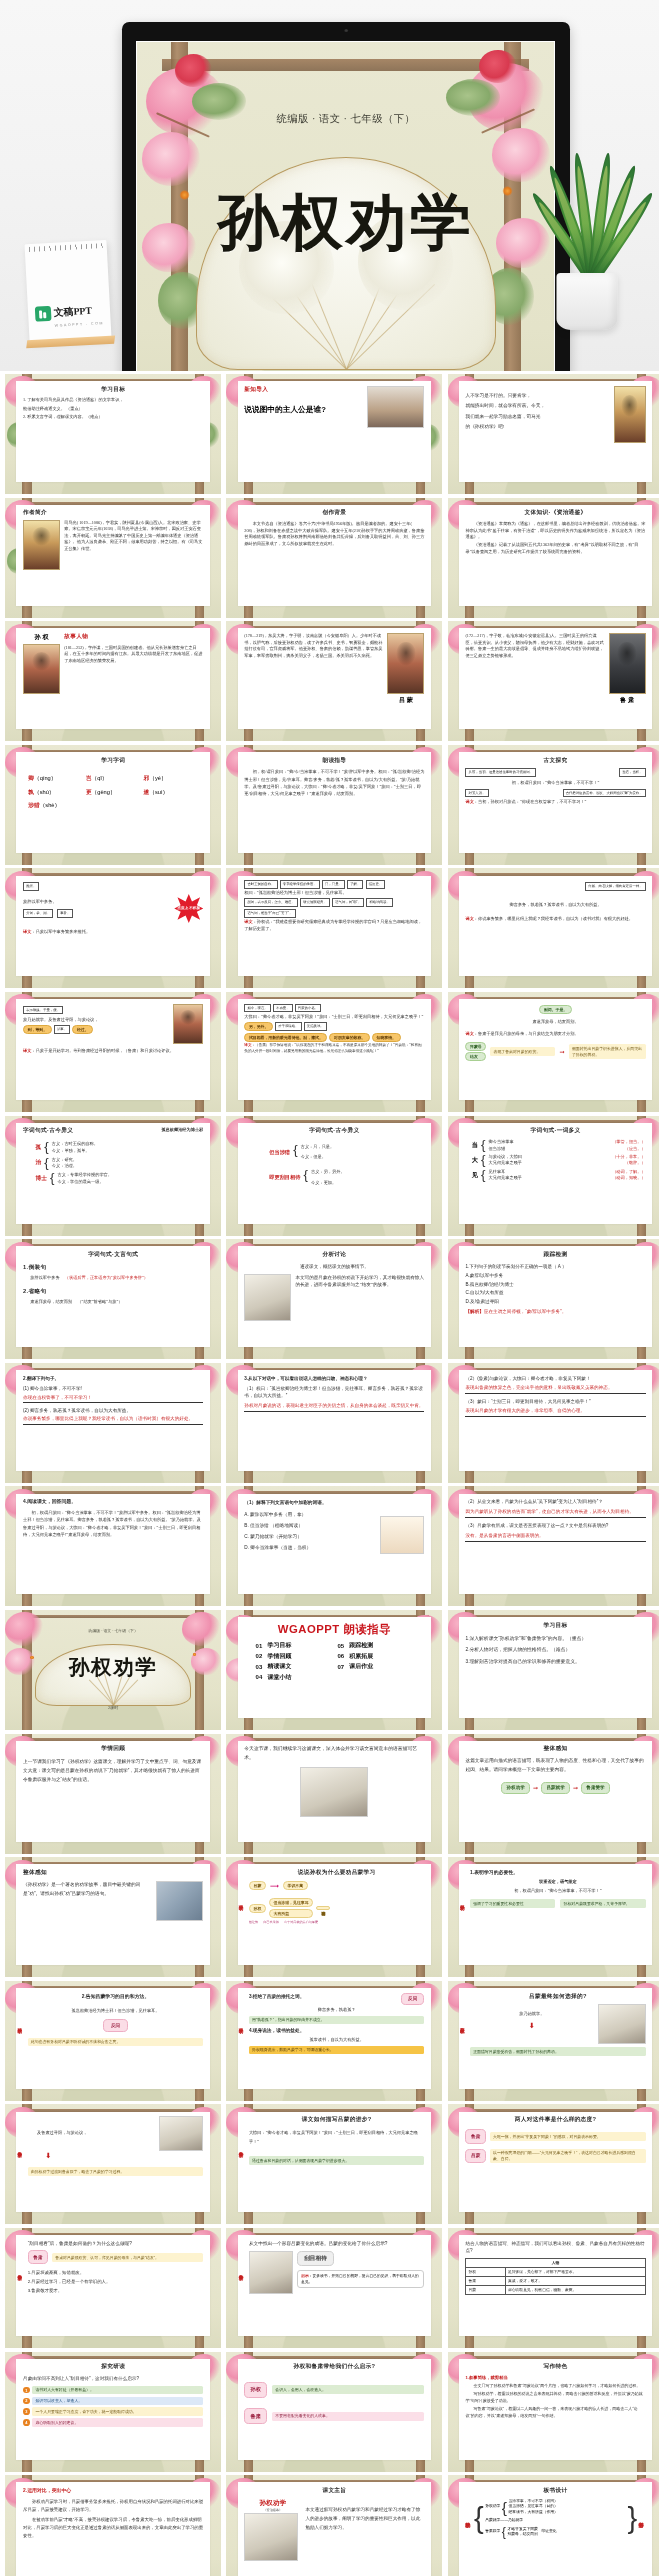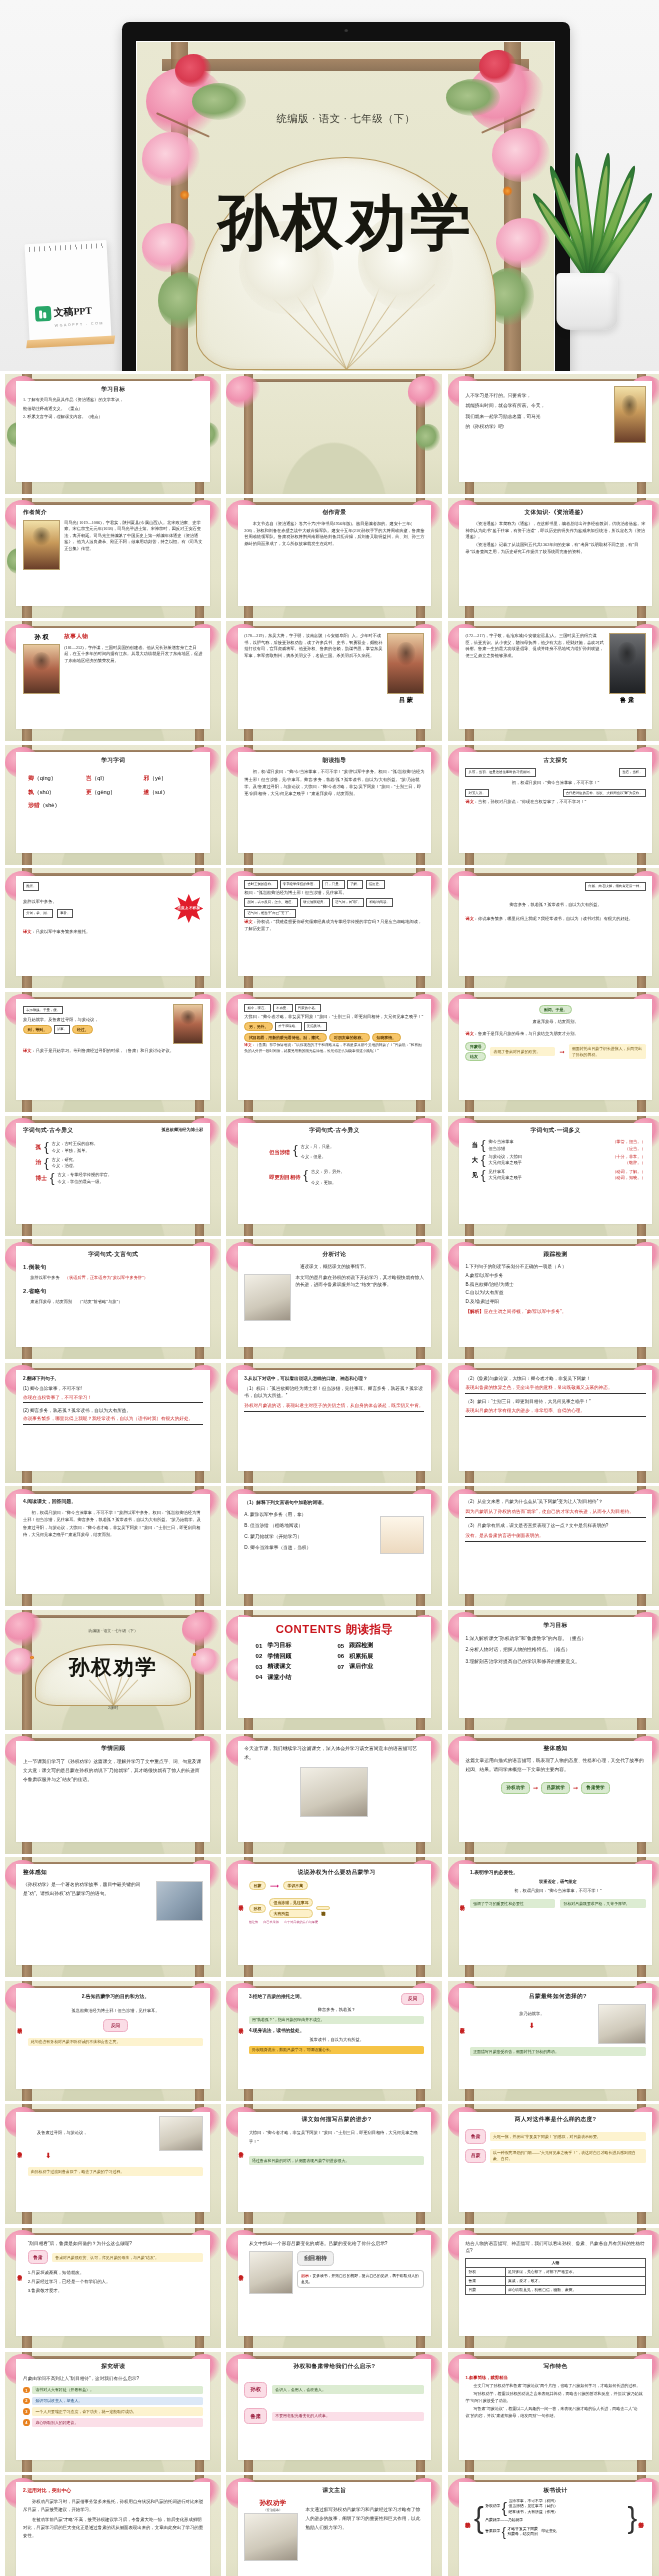--- a/index.html
+++ b/index.html
@@ -417,20 +417,30 @@
 
   <div class="thumb">
     <div class="slideart">
         <div class="art-frame-bar"></div>
         <div class="art-frame-l"></div>
         <div class="art-frame-r"></div>
       <div class="blossom pink-a" style="left:0;top:2%;width:16%;height:26%"></div>
       <div class="blossom pink-a" style="right:0;top:2%;width:16%;height:26%"></div>
       <div class="blossom grn-a" style="right:1%;top:42%;width:11%;height:22%"></div>
     </div>
+    <div class="thumb-inner">
+      <div class="row">
+        <div class="col">
+          <div class="t-title left red">新知导入</div>
+          <div style="height:7.2px"></div>
+          <div class="xbig">说说图中的主人公是谁?</div>
+        </div>
+        <div class="pic crowd"></div>
+      </div>
+    </div>
   </div>
 
   <div class="thumb">
     <div class="slideart">
         <div class="art-frame-bar"></div>
         <div class="art-frame-l"></div>
         <div class="art-frame-r"></div>
       <div class="blossom pink-a" style="left:0;top:2%;width:16%;height:26%"></div>
       <div class="blossom pink-a" style="right:0;top:2%;width:16%;height:26%"></div>
     </div>
@@ -1091,21 +1101,21 @@
         <div class="art-frame-bar"></div>
         <div class="art-frame-l"></div>
         <div class="art-frame-r"></div>
       <div class="blossom pink-a" style="left:0;top:4%;width:16%;height:26%"></div>
       <div class="blossom pink-a" style="right:0;top:4%;width:16%;height:26%"></div>
       <div class="blossom pink-b" style="left:0;top:40%;width:13%;height:20%"></div>
       <div class="butterfly" style="right:8%;top:74%"></div>
     </div>
     <div class="thumb-inner">
       <div class="contents-title">
-        <span>CONTENTS</span><span class="cn">朗读指导</span>
+        <span>WGAOPPT</span><span class="cn">朗读指导</span>
       </div>
       <div class="toc">
         <div class="toc-item">
             <span class="toc-num">01</span>
             <span>学习目标</span>
           </div>
         <div class="toc-item">
             <span class="toc-num">05</span>
             <span>跟踪检测</span>
           </div>

